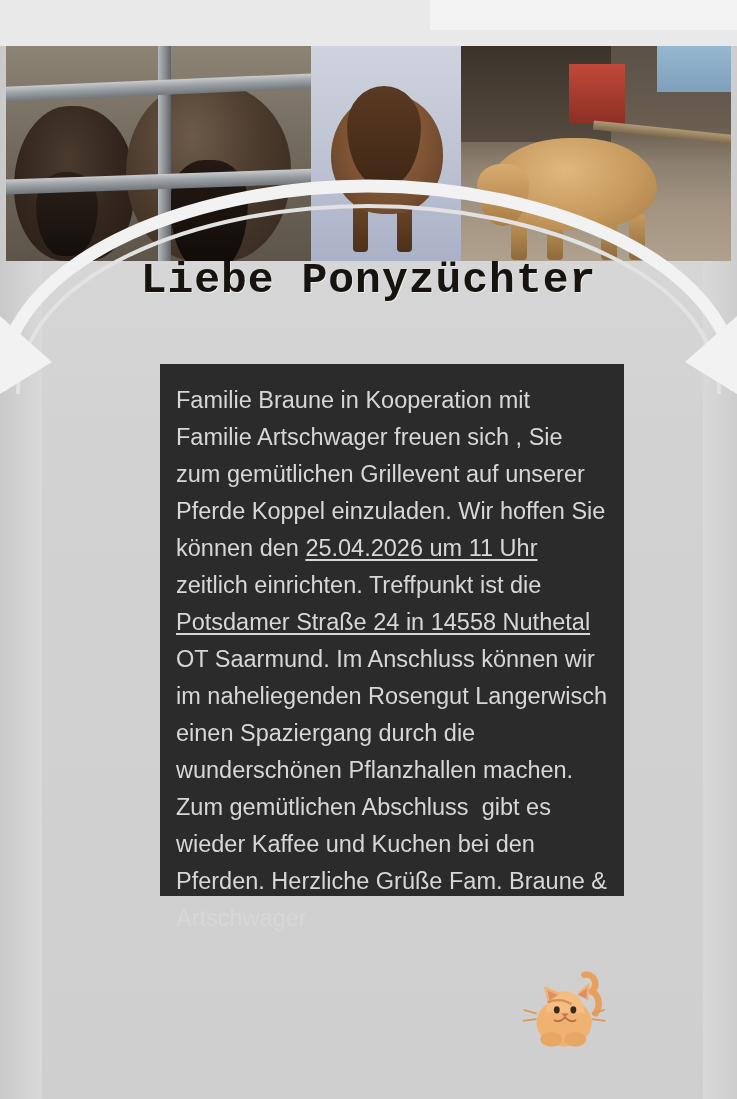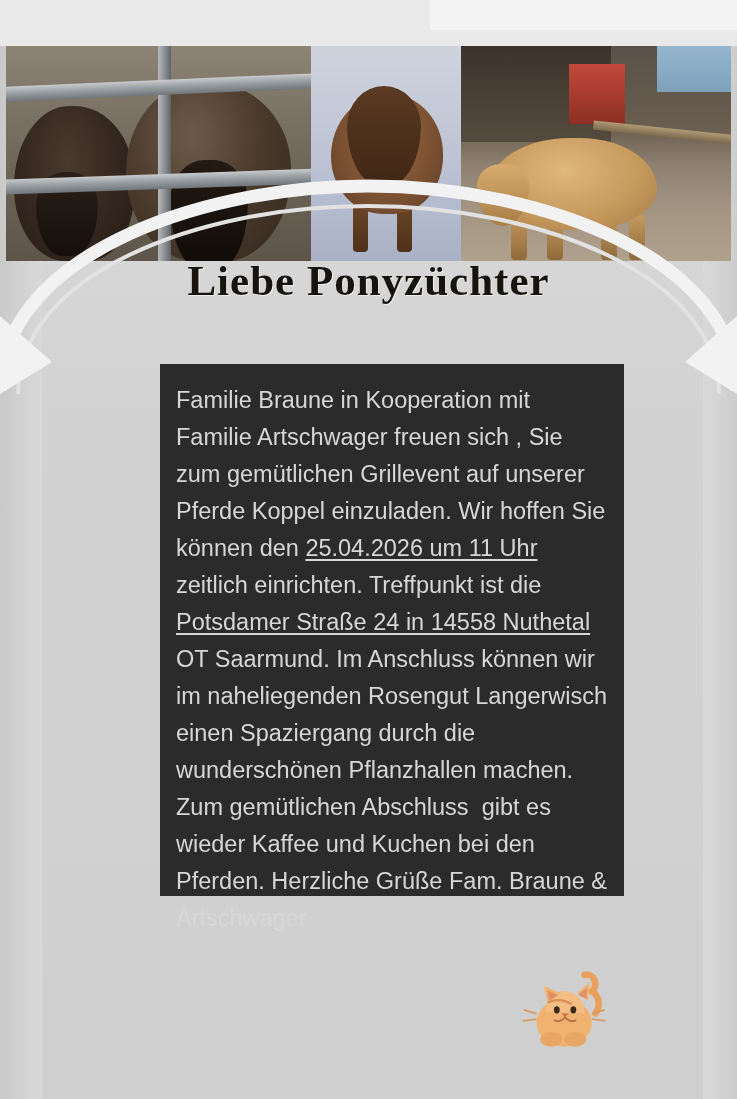--- a/index.html
+++ b/index.html
@@ -188,21 +188,21 @@
     height: 230px;
     pointer-events: none;
   }
 
   
   .title {
     position: absolute;
     left: 0; right: 0;
     top: 256px;
     text-align: center;
-    font-family: Liberation Serif, serif;
+    font-family: Liberation Mono, monospace;
     font-weight: bold;
     font-size: 43px;
     letter-spacing: 1px;
     color: #17140f;
     text-shadow: 1px 1px 0 rgba(255,255,255,.55);
   }
 
   
   .textbox {
     position: absolute;

